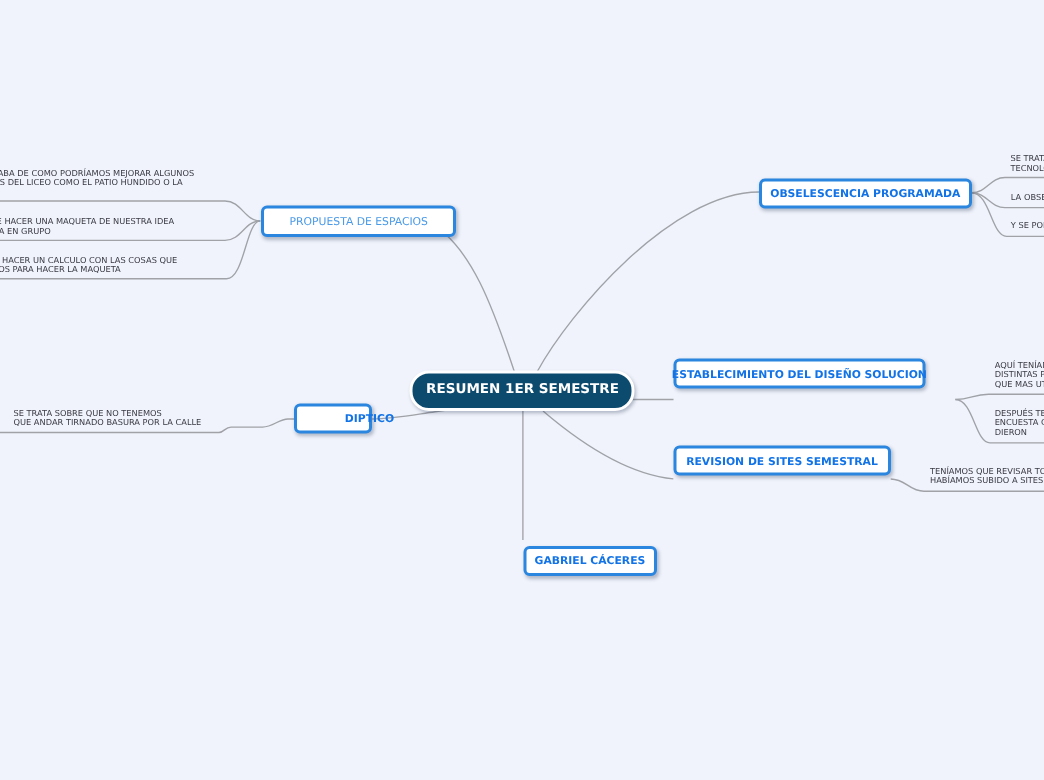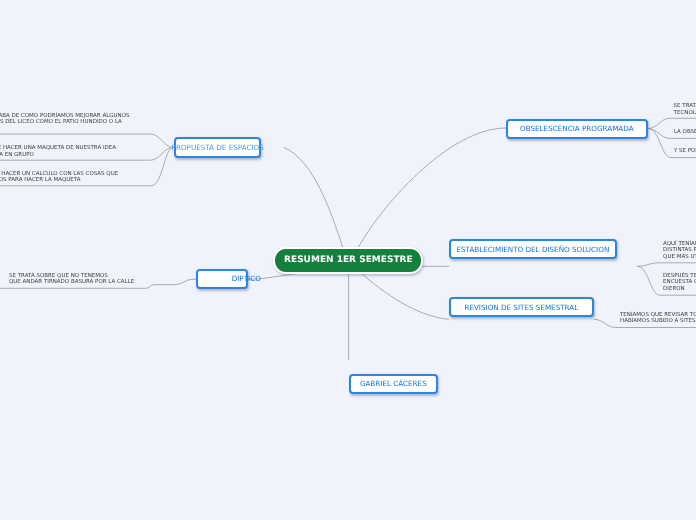--- a/index.html
+++ b/index.html
@@ -1,23 +1,23 @@
 <!DOCTYPE html>
 <html><head>
 <meta charset="utf-8">
 <style>
   html,body{margin:0;padding:0;}
   body{width:696px;height:520px;background:#f0f3fb;font-family:"DejaVu Sans",sans-serif;overflow:hidden;
        -webkit-font-smoothing:antialiased;text-rendering:geometricPrecision;}
   #canvas{position:relative;width:696px;height:520px;background:#f0f3fb;overflow:hidden;}
   svg#links{position:absolute;left:0;top:0;width:696px;height:520px;pointer-events:none;}
   .node{position:absolute;box-sizing:border-box;display:flex;align-items:center;justify-content:center;white-space:nowrap;}
-  .node-root{background:#15803d;border:2px solid #ffffff;border-radius:13px;color:#ffffff;font-weight:bold;font-size:9px;letter-spacing:0;
+  .node-root{background:#0c4a6e;border:2px solid #ffffff;border-radius:13px;color:#ffffff;font-weight:bold;font-size:9px;letter-spacing:0;
              box-shadow:1px 1.5px 2.5px rgba(30,45,80,.30);}
-  .node-sec{background:#ffffff;border:2px solid #2b86e0;border-radius:4px;color:#1273e6;font-weight:normal;font-size:7.2px;letter-spacing:0;
+  .node-sec{background:#ffffff;border:2px solid #2b86e0;border-radius:4px;color:#1273e6;font-weight:bold;font-size:7.2px;letter-spacing:0;
             box-shadow:1px 1.5px 2.5px rgba(30,45,80,.30);}
   .node-sec.thin{font-weight:normal;color:#4a9ae8;}
   .leaf{position:absolute;color:#3a3a44;font-size:5.5px;line-height:6.4px;white-space:pre;}
 </style>
 </head>
 <body>
 
 <div id="canvas">
 
   <svg id="links" viewBox="0 0 696 520">
@@ -40,26 +40,26 @@
       <path d="M647.7,128.5 C660,128.5 661,157.6 671,157.6 L696,157.6"></path>
 
       <path d="M636.9,266.3 C647,266.3 649,262.8 659,262.8 L696,262.8"></path>
       <path d="M636.9,266.3 C649,266.3 650,295.2 660,295.2 L696,295.2"></path>
 
       <path d="M593.8,319.3 C604,319.3 606,327.5 616,327.5 L696,327.5"></path>
     </g>
   </svg>
 
   <div class="node node-root" style="left:273.2px;top:247.1px;width:150.3px;height:26.6px;">RESUMEN 1ER SEMESTRE</div>
-  <div class="node node-sec thin" style="left:174.2px;top:137.4px;width:87px;height:20.6px;">PROPUESTA DE ESPACIOS</div>
+  <div class="node node-sec thin" style="left:174.2px;top:137.4px;width:130px;height:20.6px;">PROPUESTA DE ESPACIOS</div>
   <div class="node node-sec" style="left:506px;top:118.5px;width:141.7px;height:20.5px;">OBSELESCENCIA PROGRAMADA</div>
   <div class="node node-sec" style="left:448.9px;top:239px;width:168px;height:20.2px;">ESTABLECIMIENTO DEL DISEÑO SOLUCION</div>
   <div class="node node-sec" style="left:448.9px;top:297px;width:144.9px;height:20.2px;">REVISION DE SITES SEMESTRAL</div>
   <div class="node node-sec" style="left:196.3px;top:268.9px;width:51.8px;height:20.2px;padding-left:48px;">DIPTICO</div>
-  <div class="node node-sec" style="left:348.5px;top:374px;width:89.6px;height:19.6px;">GABRIEL CÁCERES</div>
+  <div class="node node-sec" style="left:348.5px;top:364px;width:89.6px;height:19.6px;">GABRIEL CÁCERES</div>
 
   <div class="leaf" style="left:-23.5px;top:113.0px;">SE TRATABA DE COMO PODRÍAMOS MEJORAR ALGUNOS
 ESPACIOS DEL LICEO COMO EL PATIO HUNDIDO O LA</div>
   <div class="leaf" style="left:-41.3px;top:145.3px;">TENÍAMOS QUE HACER UNA MAQUETA DE NUESTRA IDEA
 BIEN PLANEADA EN GRUPO</div>
   <div class="leaf" style="left:-24.9px;top:170.8px;">TAMBIÉN HACER UN CALCULO CON LAS COSAS QUE
 OCUPAMOS PARA HACER LA MAQUETA</div>
   <div class="leaf" style="left:9.0px;top:273.0px;">SE TRATA SOBRE QUE NO TENEMOS
 QUE ANDAR TIRNADO BASURA POR LA CALLE</div>
   <div class="leaf" style="left:673.6px;top:103.1px;">SE TRATABA DE LA OBSELESCENCIA DE LA

